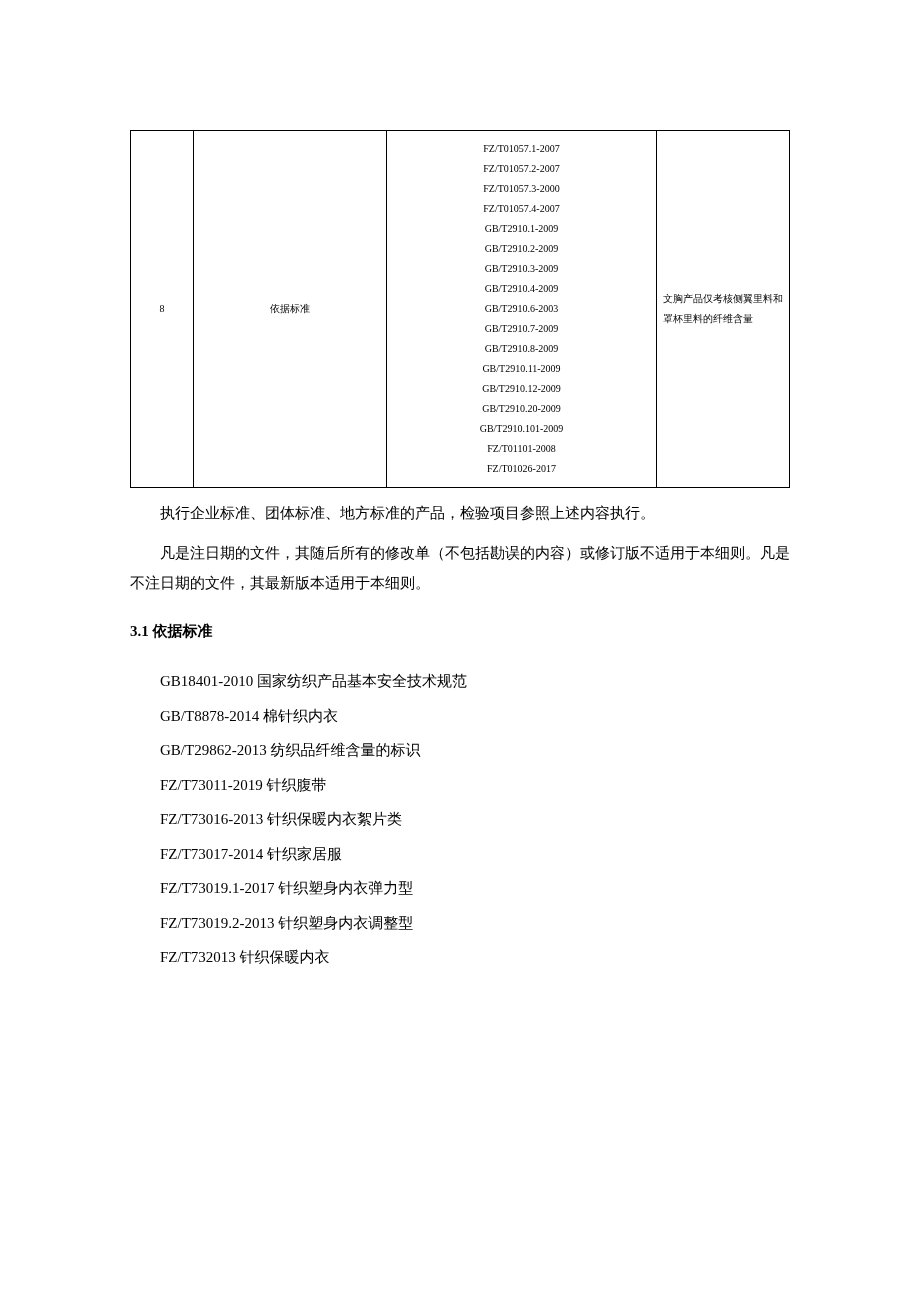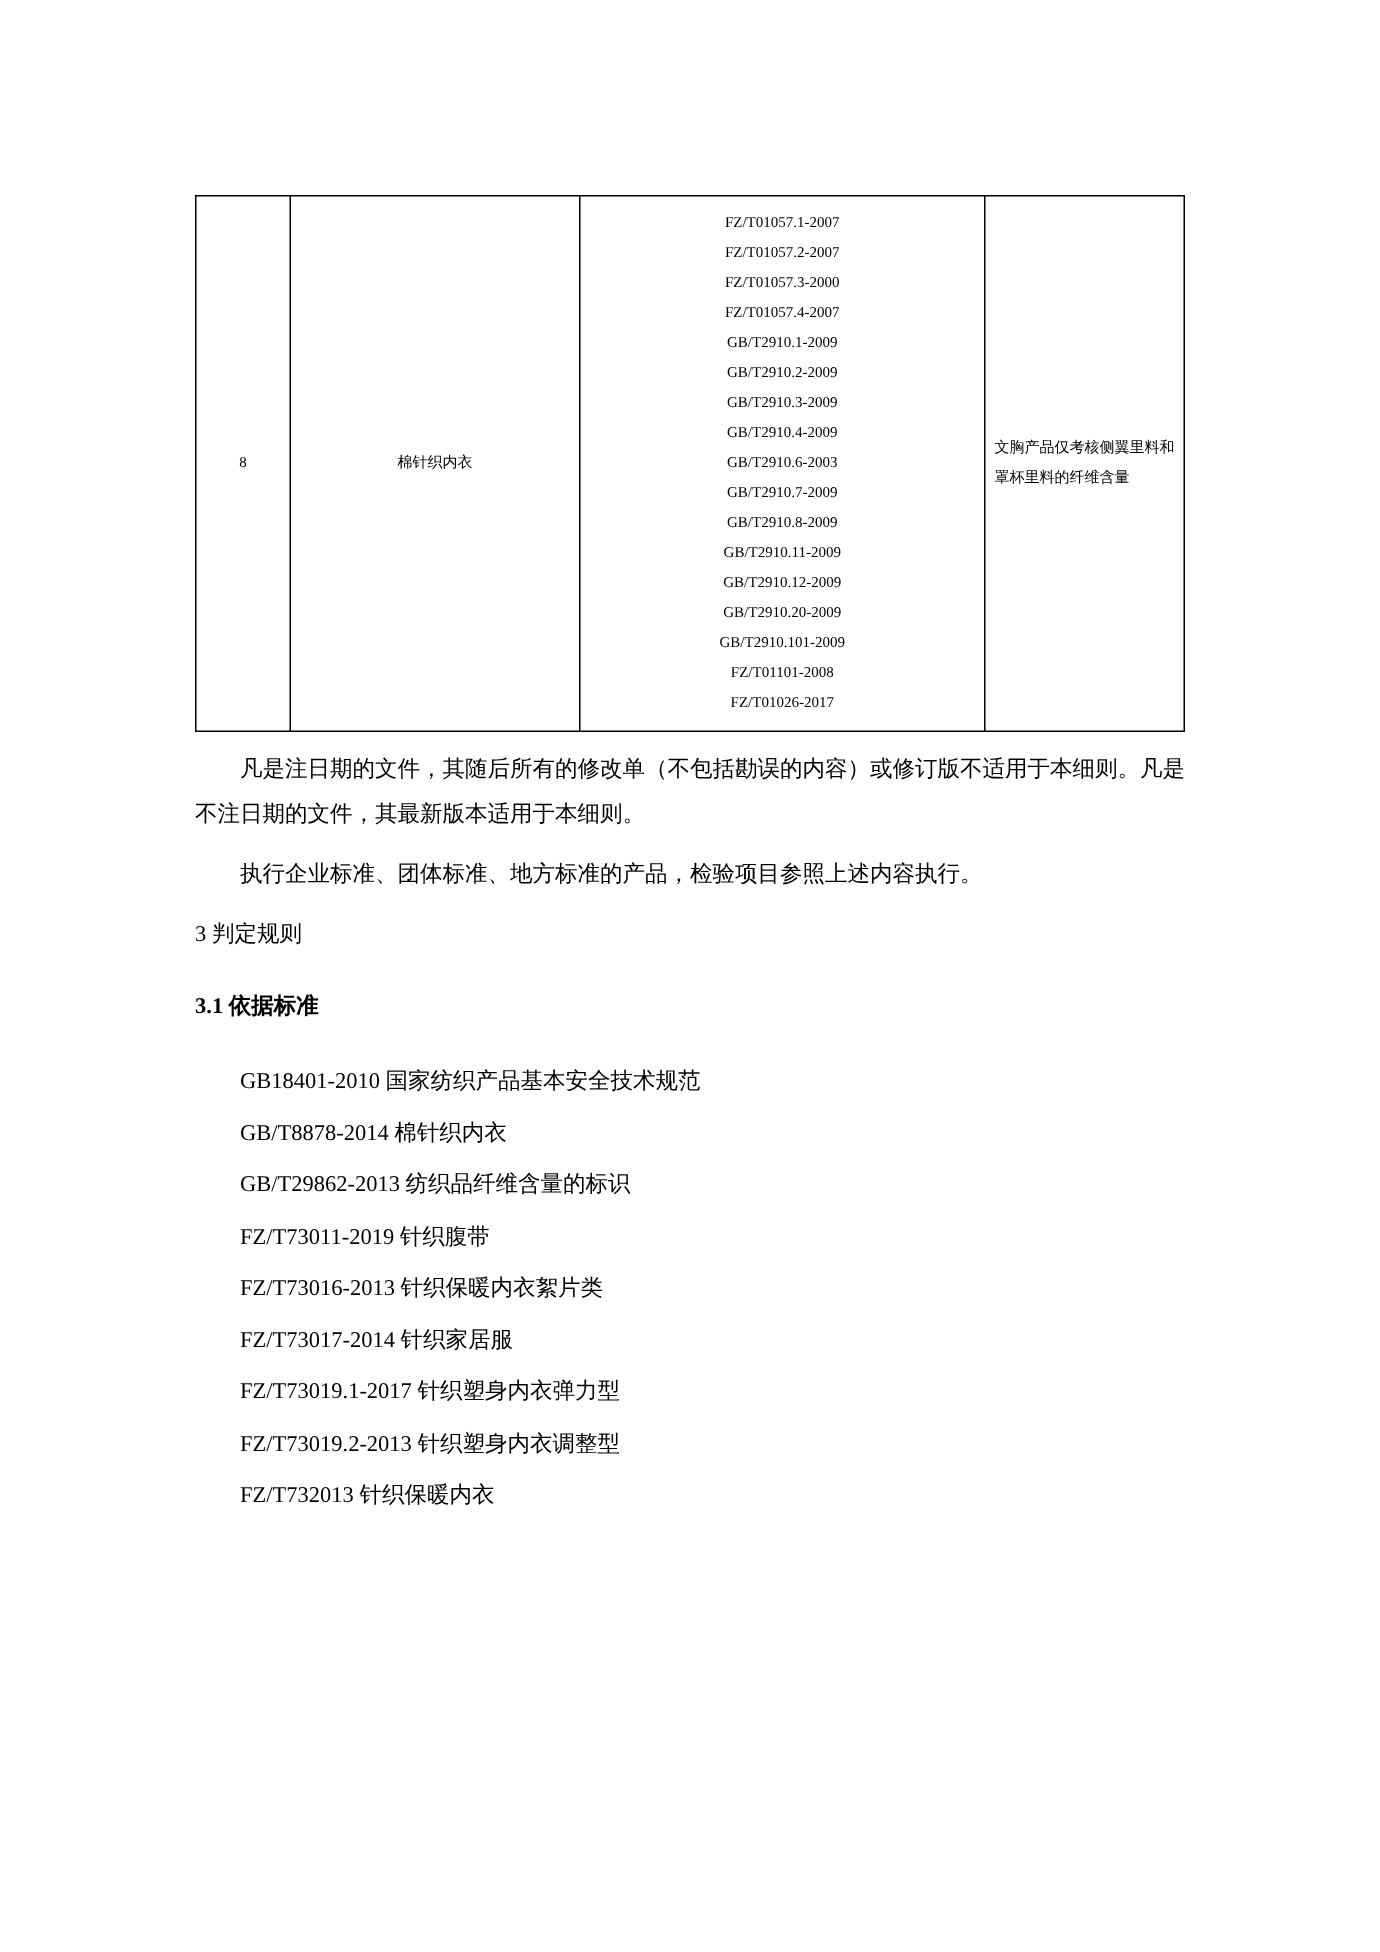--- a/index.html
+++ b/index.html
@@ -61,21 +61,21 @@
 </style>
 </head>
 <body>
 
 <div class="page">
 
   <table class="main">
     <tbody>
         <tr>
       <td class="col-idx">8</td>
-      <td class="col-item">棉针织内衣</td>
+      <td class="col-item">依据标准</td>
       <td class="col-methods">
         <span class="methods-line">FZ/T01057.1-2007</span>
         <span class="methods-line">FZ/T01057.2-2007</span>
         <span class="methods-line">FZ/T01057.3-2000</span>
         <span class="methods-line">FZ/T01057.4-2007</span>
         <span class="methods-line">GB/T2910.1-2009</span>
         <span class="methods-line">GB/T2910.2-2009</span>
         <span class="methods-line">GB/T2910.3-2009</span>
         <span class="methods-line">GB/T2910.4-2009</span>
         <span class="methods-line">GB/T2910.6-2003</span>
@@ -86,24 +86,23 @@
         <span class="methods-line">GB/T2910.20-2009</span>
         <span class="methods-line">GB/T2910.101-2009</span>
         <span class="methods-line">FZ/T01101-2008</span>
         <span class="methods-line">FZ/T01026-2017</span>
       </td>
       <td class="col-note">文胸产品仅考核侧翼里料和罩杯里料的纤维含量</td>
     </tr>
   </tbody>
     </table>
 
+  <p class="para">执行企业标准、团体标准、地方标准的产品，检验项目参照上述内容执行。</p>
   <p class="para" style="text-indent:2em;">凡是注日期的文件，其随后所有的修改单（不包括勘误的内容）或修订版不适用于本细则。凡是不注日期的文件，其最新版本适用于本细则。</p>
-  <p class="para">执行企业标准、团体标准、地方标准的产品，检验项目参照上述内容执行。</p>
 
-  <div class="section-heading">3 判定规则</div>
   <div class="sub-heading">3.1  依据标准</div>
 
   <div class="std-list">
     <div>GB18401-2010 国家纺织产品基本安全技术规范</div>
     <div>GB/T8878-2014 棉针织内衣</div>
     <div>GB/T29862-2013 纺织品纤维含量的标识</div>
     <div>FZ/T73011-2019 针织腹带</div>
     <div>FZ/T73016-2013 针织保暖内衣絮片类</div>
     <div>FZ/T73017-2014 针织家居服</div>
     <div>FZ/T73019.1-2017 针织塑身内衣弹力型</div>

